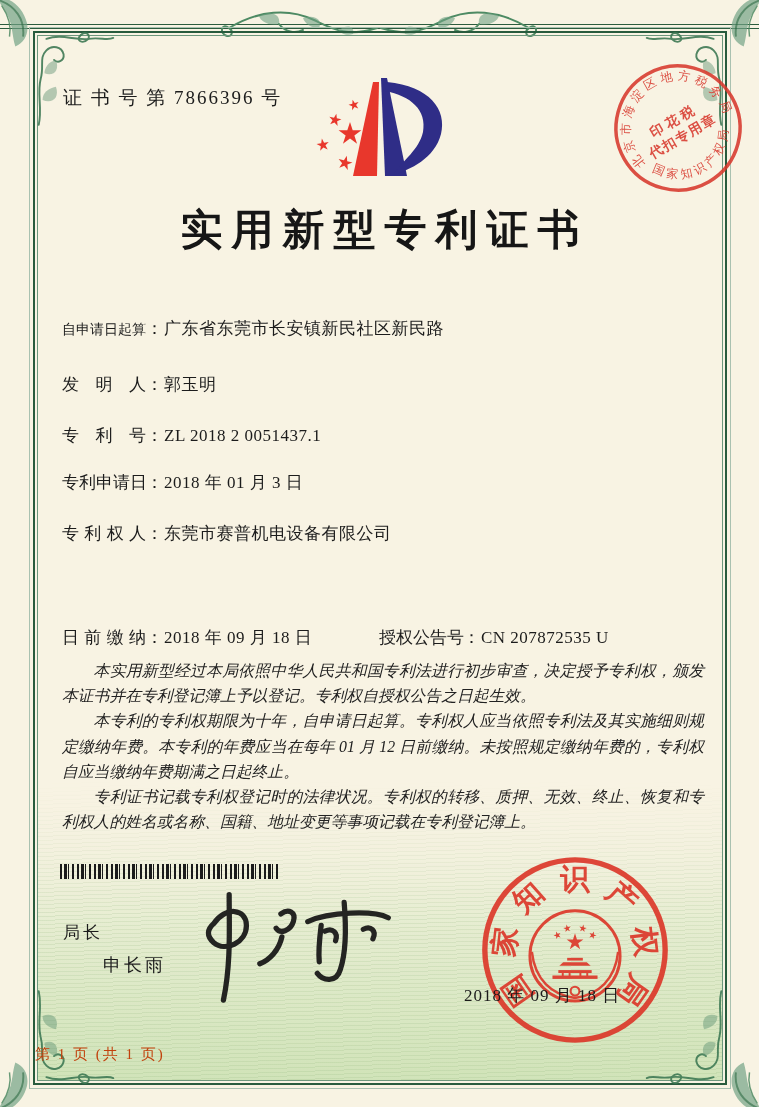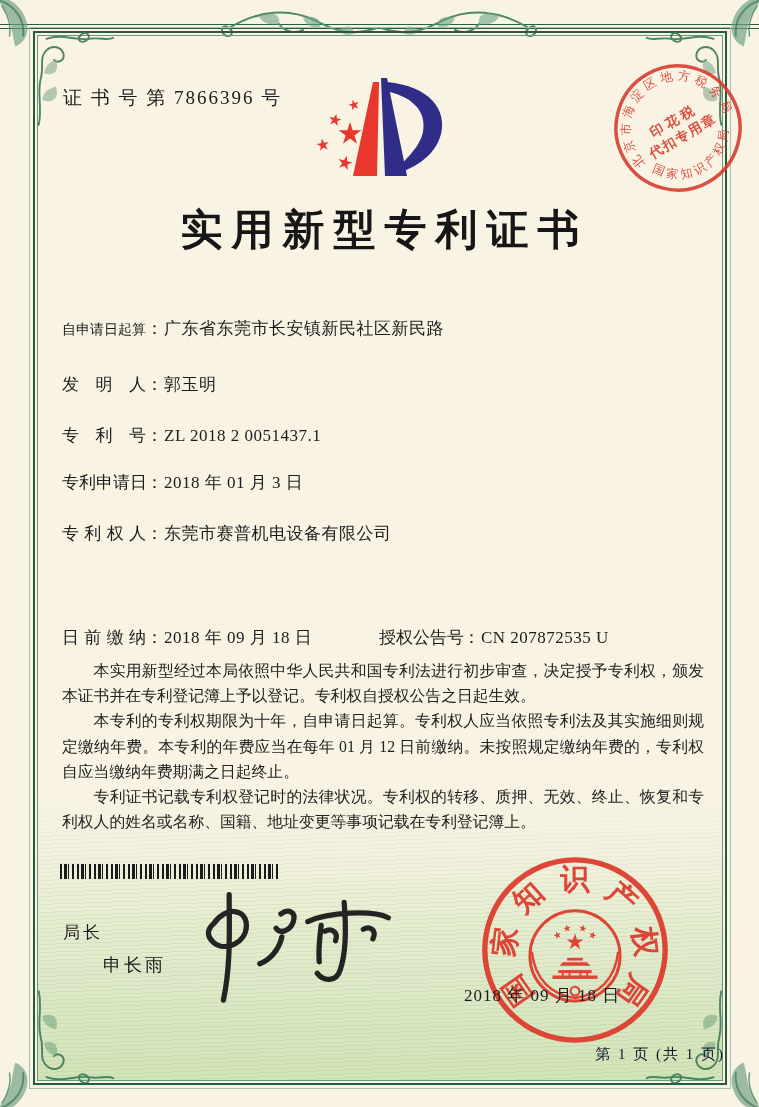--- a/index.html
+++ b/index.html
@@ -46,31 +46,31 @@
   .fcolon{display:inline-block;width:18px;}
   .fvalue{letter-spacing:.5px;}
   .addr-value{display:inline-block;width:538px;white-space:normal;vertical-align:top;}
   .grant-no-group{position:absolute;left:317px;top:0;}
 
   .r-name{top:285px;} .r-inventor{top:341px;} .r-patno{top:392px;} .r-appdate{top:439px;}
   .r-patentee{top:490px;} .r-address{top:544px;} .r-grant{top:594px;}
 
   .paragraphs{position:absolute;left:27px;top:625px;width:642px;font-size:15.8px;
     line-height:25.2px;text-align:justify;color:#222;}
-  .paragraphs p{margin:0;text-indent:2em;}
+  .paragraphs p{margin:0;text-indent:2em;font-style:italic;}
 
   .barcode{position:absolute;left:25px;top:831px;width:218px;height:15px;
     background:repeating-linear-gradient(90deg,#1b1b1b 0 2px,transparent 2px 4px,#1b1b1b 4px 7px,transparent 7px 8px,#1b1b1b 8px 9px,transparent 9px 12px,#1b1b1b 12px 14px,transparent 14px 17px);}
 
   .director-title{position:absolute;left:28px;top:888px;font-size:17px;letter-spacing:3px;color:#1c1c1c;}
   .director-name{position:absolute;left:28px;top:920px;font-size:18px;letter-spacing:3px;color:#1c1c1c;margin-left:40px;}
   .signature{position:absolute;left:148px;top:856px;width:215px;height:115px;}
 
-  .footer-page{position:absolute;left:0;right:0;top:1012px;text-align:right;
-    font-size:15px;letter-spacing:2px;color:#0f172a;}
+  .footer-page{position:absolute;left:0;right:0;top:1012px;text-align:left;
+    font-size:15px;letter-spacing:2px;color:#c2410c;}
 
   .logo{position:absolute;left:293px;top:58px;width:170px;height:140px;}
   .tax-stamp{position:absolute;left:608px;top:58px;width:140px;height:140px;
     transform:rotate(-30deg);opacity:.88;z-index:3;}
   .main-seal{position:absolute;left:477px;top:852px;width:196px;height:196px;opacity:.9;z-index:4;}
   .seal-date{position:absolute;left:464px;top:984px;font-size:17px;letter-spacing:1px;
     color:#1b1b1b;z-index:5;}
 </style>
 </head>
 <body>

